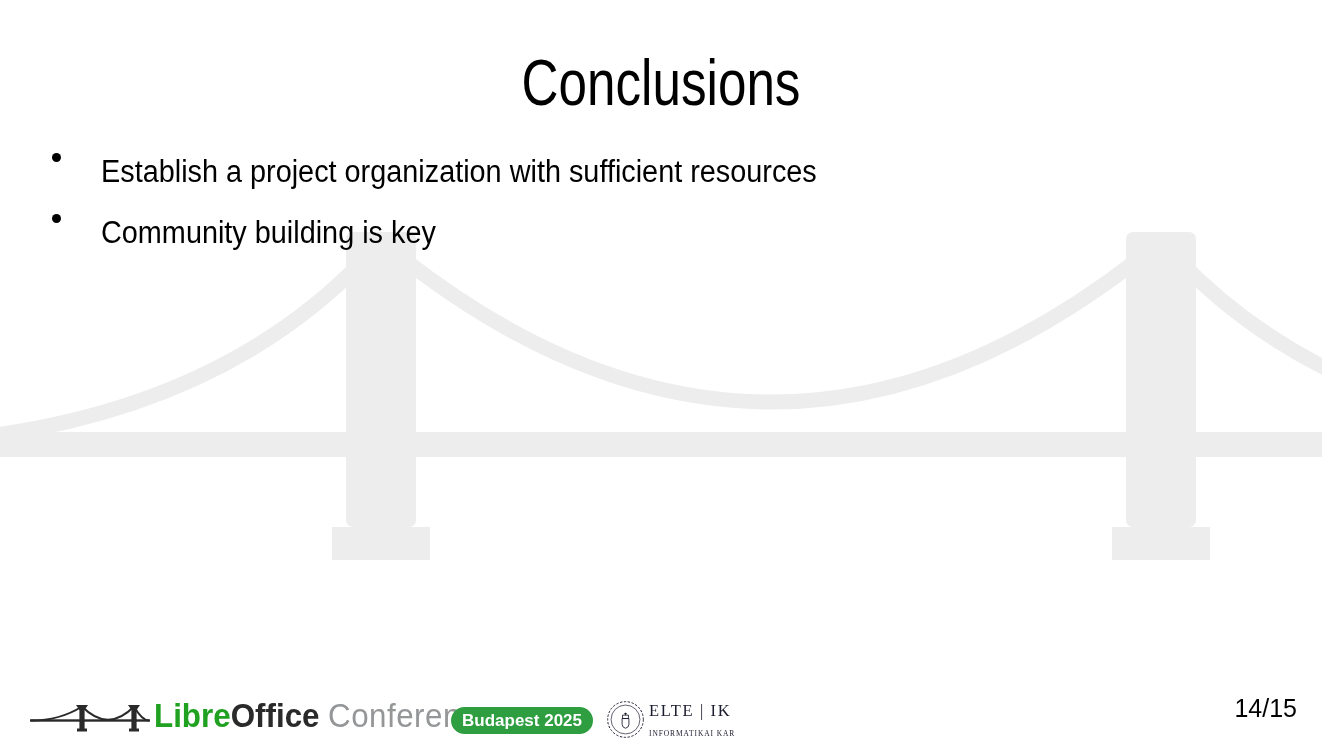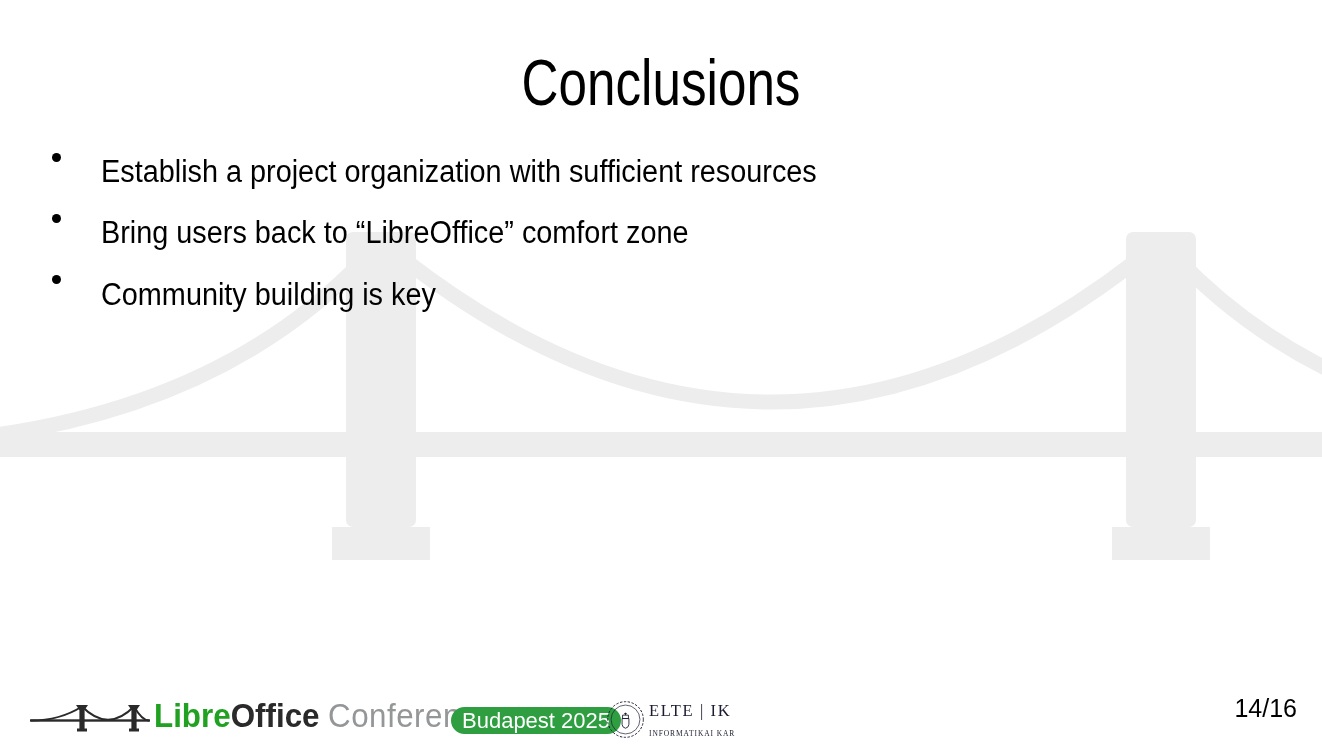--- a/index.html
+++ b/index.html
@@ -40,21 +40,21 @@
     position:absolute; left:154px; top:699px; z-index:1;
     font-size:33px; line-height:34px; font-weight:700; white-space:nowrap;
     transform:scaleX(0.95); transform-origin:0 0;
   }
   .logo-libre { color:var(--libre-green,#21a121); }
   .logo-office { color:var(--office-dark,#2a2a2a); }
   .logo-conference { color:var(--conference-gray,#949698); font-weight:400; margin-left:9px; letter-spacing:0.5px; }
   .badge {
     position:absolute; left:451px; top:707px; height:27px; z-index:1;
     background:var(--badge-green,#2e9e41); color:var(--badge-text,#fff);
-    border-radius:13.5px; font-size:22px; font-weight:400; line-height:27px;
+    border-radius:13.5px; font-size:17px; font-weight:700; line-height:27px;
     padding:0 11px; white-space:nowrap;
   }
   .elte { position:absolute; left:606px; top:700px; display:flex; align-items:center; gap:4px; z-index:1; }
   .elte-seal circle { fill:none; stroke:var(--elte-navy,#3c3c4c); }
   .elte-seal path { fill:none; stroke:var(--elte-navy,#3c3c4c); stroke-width:0.9; }
   .elte-name {
     font-family:"Liberation Serif", serif; font-size:16.5px; letter-spacing:1.6px;
     color:var(--elte-navy,#1c1c30); white-space:nowrap;
   }
   .elte-sub {
@@ -85,24 +85,20 @@
 
   <h1 class="title">Conclusions</h1>
 
   <ul class="bullets">
     <li>
       <span class="bullet-dot"></span>
       <span class="bullet-text">Establish a project organization with sufficient resources</span>
     </li>
     <li>
       <span class="bullet-dot"></span>
-      <span class="bullet-text">Bring users back to “LibreOffice” comfort zone</span>
-    </li>
-    <li>
-      <span class="bullet-dot"></span>
       <span class="bullet-text">Community building is key</span>
     </li>
   </ul>
 
   <svg class="bridge-logo" width="120" height="32" viewBox="0 0 120 32" aria-hidden="true">
     <g class="cb">
       <path d="M1 18.5 Q30 18.5 52 4.5"></path>
       <path d="M52 4.5 Q78 31 104 4.5"></path>
       <path d="M104 4.5 Q112 18.5 119 18.5"></path>
     </g>
@@ -129,15 +125,15 @@
       <circle r="14.8" stroke-width="0.7"></circle>
       <path d="M-3.5 -1 h7 v6 q0 3 -3.5 4 q-3.5 -1 -3.5 -4 z"></path>
       <path d="M-3 -4.5 h6 v3.5 h-6 z M0 -4.5 v-2.5 M-1.4 -6 h2.8"></path>
     </svg>
     <div>
       <div class="elte-name">ELTE | IK</div>
       <div class="elte-sub">INFORMATIKAI KAR</div>
     </div>
   </div>
 
-  <div class="page-number">14/16</div>
+  <div class="page-number">14/15</div>
 
 </div>
 
 </body></html>

